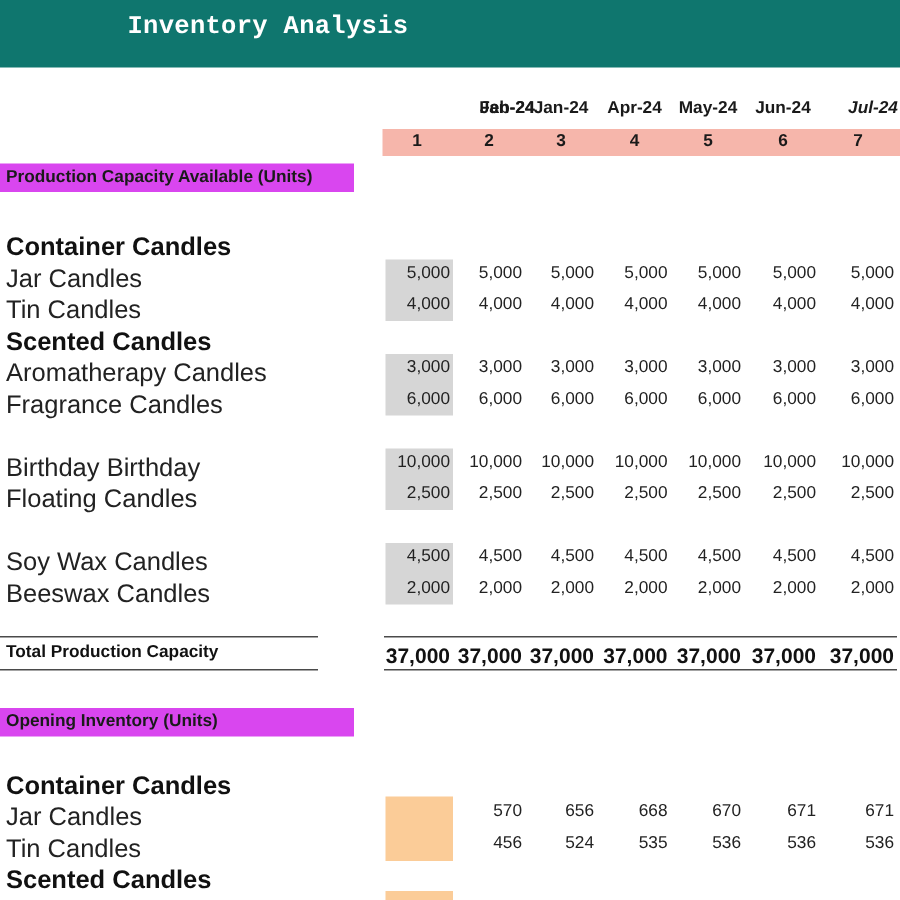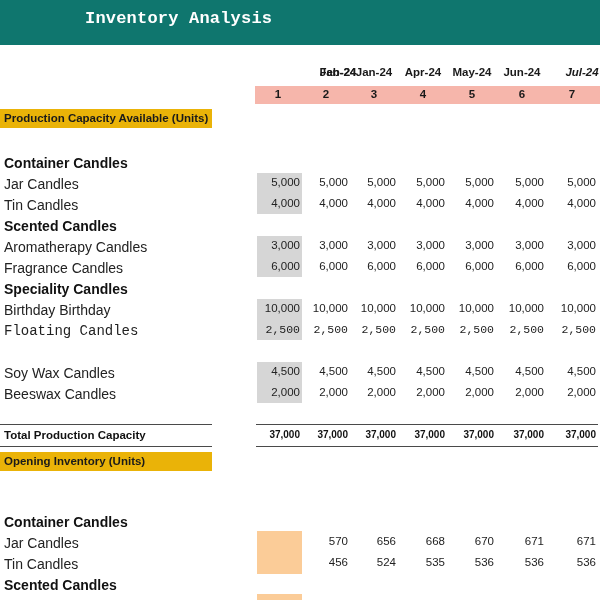--- a/index.html
+++ b/index.html
@@ -42,34 +42,34 @@
   }
   .numstrip span{
     position:absolute;top:2px;width:44px;text-align:center;
     font-size:11.5px;font-weight:bold;color:#1a1a1a;
   }
   .n1{left:1px;} .n2{left:49px;} .n3{left:97px;}
   .n4{left:146px;} .n5{left:195px;} .n6{left:245px;} .n7{left:295px;}
 
   
   .sectionbar{
-    position:absolute;left:0;width:212px;height:19px;
-    background:#eab308;
+    position:absolute;left:0;width:236px;height:19px;
+    background:#d946ef;
   }
   .sectionbar span{
     position:absolute;left:4px;top:3px;
     font-size:11.5px;font-weight:bold;color:#1a1a1a;
     white-space:nowrap;
   }
 
   
   .row{position:absolute;left:0;width:600px;height:21px;}
   .row .label{
     position:absolute;left:4px;top:3px;
-    font-size:14px;color:#222;white-space:nowrap;
+    font-size:17px;color:#222;white-space:nowrap;
   }
   .row.group .label{font-weight:bold;color:#111;}
   .row .val{
     position:absolute;top:3px;
     font-size:11.5px;color:#222;text-align:right;white-space:nowrap;
   }
   .v1{left:256px;width:44px;}
   .v2{left:304px;width:44px;}
   .v3{left:352px;width:44px;}
   .v4{left:401px;width:44px;}
@@ -88,21 +88,21 @@
   }
 
   
   .totalrow{position:absolute;left:0;width:600px;height:21px;}
   .totalrow .label{
     position:absolute;left:4px;top:4px;
     font-size:11.5px;font-weight:bold;color:#111;white-space:nowrap;
   }
   .totalrow .val{
     position:absolute;top:4px;
-    font-size:10px;font-weight:bold;color:#111;text-align:right;
+    font-size:14px;font-weight:bold;color:#111;text-align:right;
   }
   .tbar-top{position:absolute;height:1px;background:#4a4a4a;}
   .tbar-bot{position:absolute;height:1px;background:#4a4a4a;}
 </style>
 </head>
 <body>
 
 <div class="sheet">
 
   <div class="titlebar">
@@ -183,36 +183,33 @@
     <div class="label">Fragrance Candles</div>
     <div class="val v1">6,000</div>
     <div class="val v2">6,000</div>
     <div class="val v3">6,000</div>
     <div class="val v4">6,000</div>
     <div class="val v5">6,000</div>
     <div class="val v6">6,000</div>
     <div class="val v7">6,000</div>
   </div>
 
-  <div class="row group" style="top:278px;">
-    <div class="label">Speciality Candles</div>
-  </div>
 
   <div class="row" style="top:299px;">
     <div class="label">Birthday Birthday</div>
     <div class="val v1">10,000</div>
     <div class="val v2">10,000</div>
     <div class="val v3">10,000</div>
     <div class="val v4">10,000</div>
     <div class="val v5">10,000</div>
     <div class="val v6">10,000</div>
     <div class="val v7">10,000</div>
   </div>
 
-  <div class="row" style="top:320px;font-family:Liberation Mono, monospace;">
+  <div class="row" style="top:320px;">
     <div class="label">Floating Candles</div>
     <div class="val v1">2,500</div>
     <div class="val v2">2,500</div>
     <div class="val v3">2,500</div>
     <div class="val v4">2,500</div>
     <div class="val v5">2,500</div>
     <div class="val v6">2,500</div>
     <div class="val v7">2,500</div>
   </div>
 
@@ -249,21 +246,21 @@
     <div class="val v3">37,000</div>
     <div class="val v4">37,000</div>
     <div class="val v5">37,000</div>
     <div class="val v6">37,000</div>
     <div class="val v7">37,000</div>
   </div>
 
   <div class="tbar-bot" style="left:0;top:446px;width:212px;"></div>
   <div class="tbar-bot" style="left:256px;top:446px;width:342px;"></div>
 
-  <div class="sectionbar" style="top:452px;">
+  <div class="sectionbar" style="top:472px;">
     <span>Opening Inventory (Units)</span>
   </div>
 
   <div class="inputorange" style="top:531px;height:43px;"></div>
   <div class="inputorange" style="top:594px;height:6px;"></div>
 
   <div class="row group" style="top:511px;">
     <div class="label">Container Candles</div>
   </div>
 

